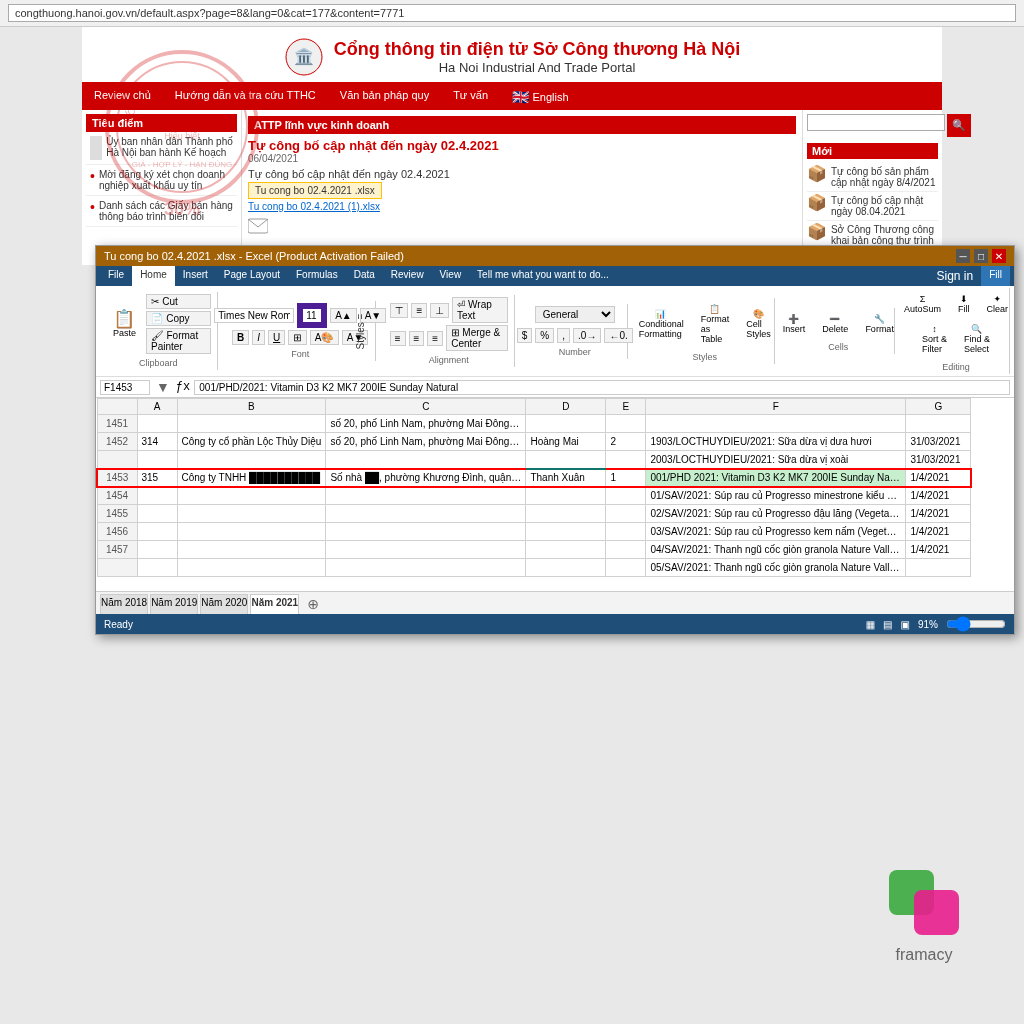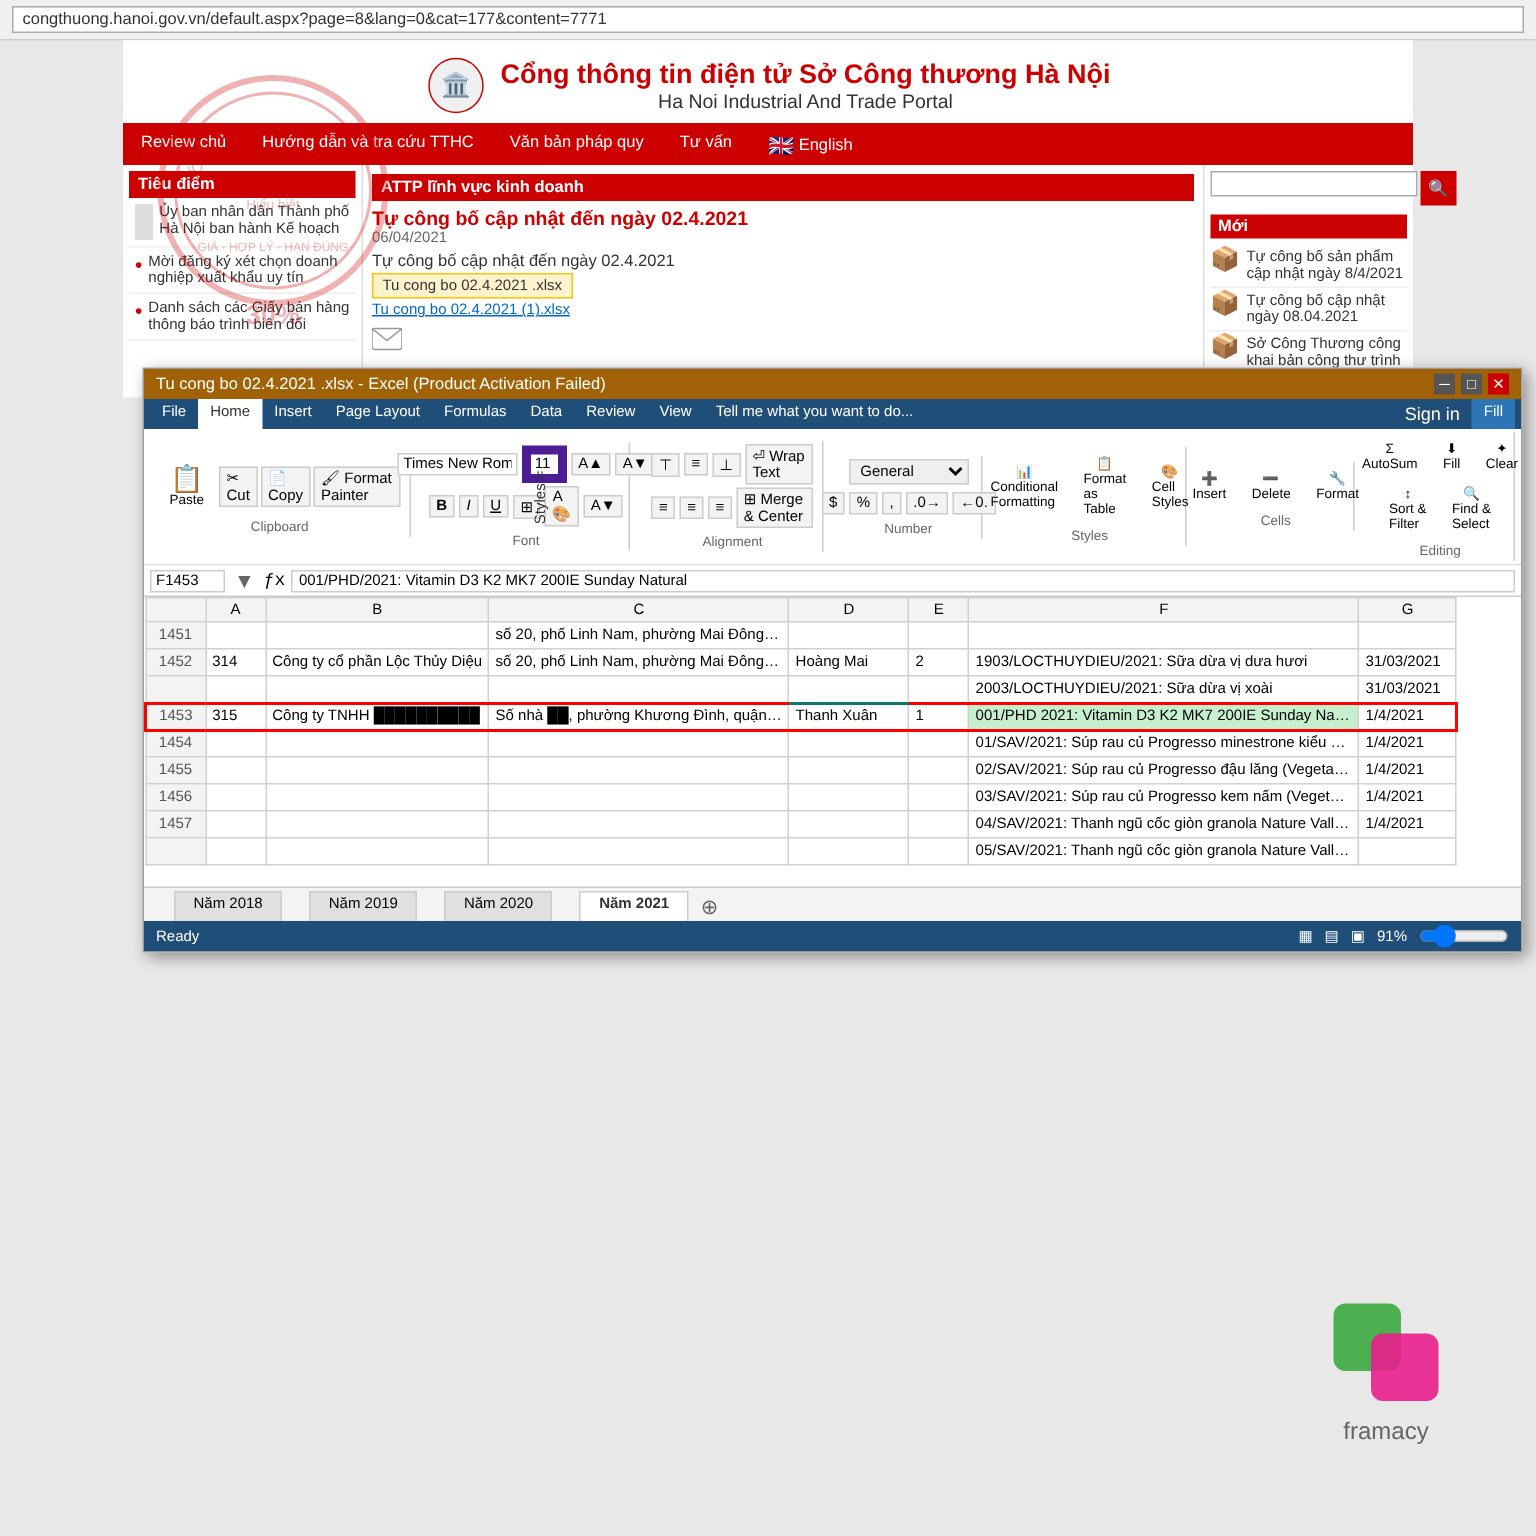--- a/index.html
+++ b/index.html
@@ -396,27 +396,26 @@
 
     
     .sheet-tabs {
       display: flex;
       background: #f3f3f3;
       border-top: 1px solid #ccc;
       padding: 2px 4px 0;
       gap: 2px;
     }
     .sheet-tab {
-      padding: 2px 12px;
+      padding: 2px 0;
       border: 1px solid #ccc;
       border-bottom: none;
       background: #e0e0e0;
       font-size: 10px;
       cursor: pointer;
-      margin-left: 16px;
     }
     .sheet-tab.active {
       background: white;
       color: #333;
       font-weight: bold;
     }
     .add-sheet {
       padding: 2px 6px;
       font-size: 14px;
       cursor: pointer;
@@ -598,21 +597,21 @@
   </div>
 
   <div class="ribbon-content">
 
     <div class="ribbon-group">
       <div class="ribbon-row">
         <div class="rb-large">
           <span class="rb-icon">📋</span>
           <span>Paste</span>
         </div>
-        <div style="display:flex;flex-direction:row;gap:2px;">
+        <div style="display:flex;flex-direction:column;gap:2px;">
           <span class="rb-btn">✂ Cut</span>
           <span class="rb-btn">📄 Copy</span>
           <span class="rb-btn">🖌 Format Painter</span>
         </div>
       </div>
       <span class="ribbon-group-label">Clipboard</span>
     </div>
 
     <div class="ribbon-group">
       <div class="ribbon-row">

